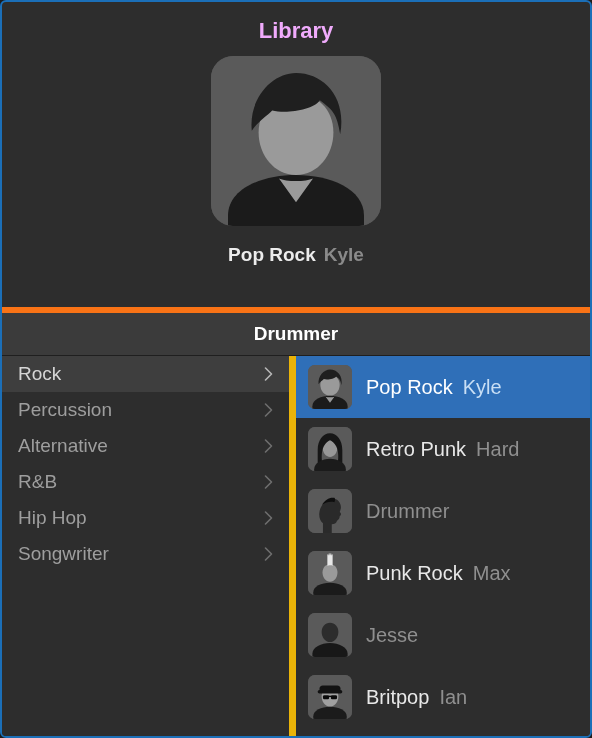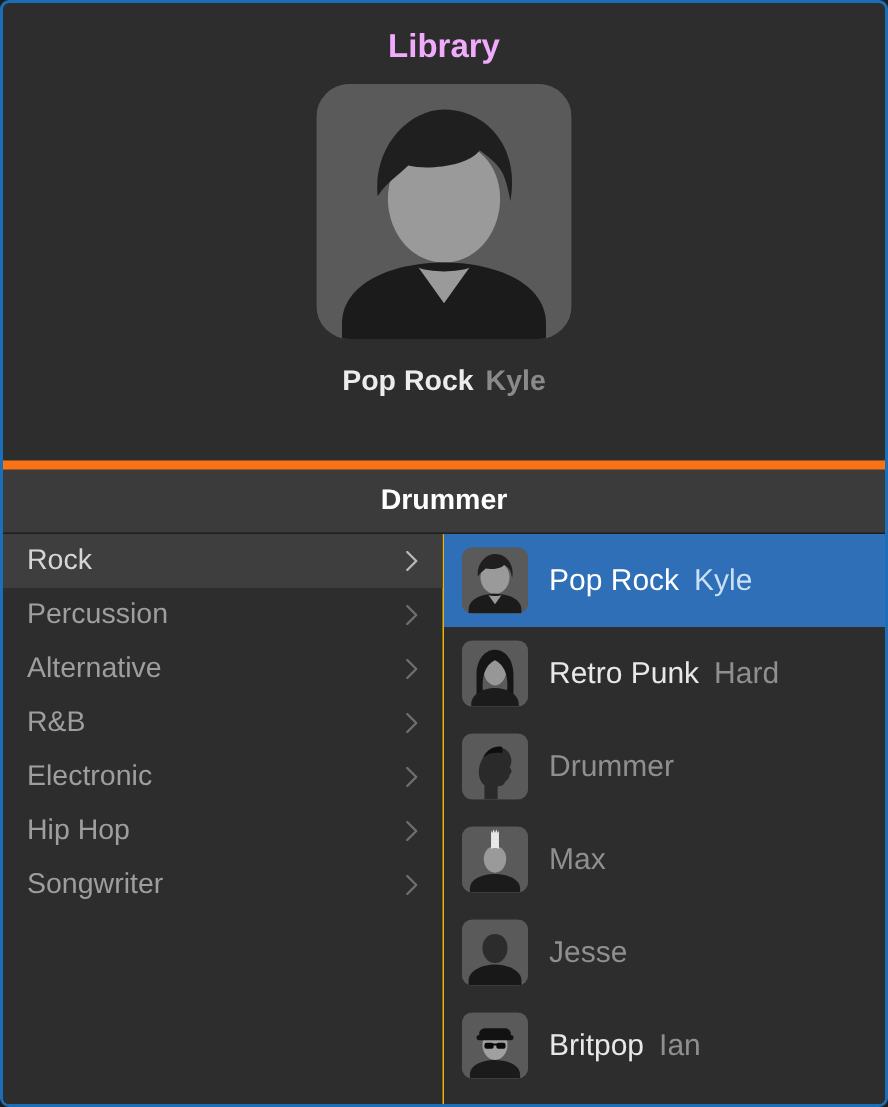--- a/index.html
+++ b/index.html
@@ -78,21 +78,21 @@
     font-size: 19px;
     font-weight: 600;
   }
   .columns {
     display: flex;
     flex: 1;
     min-height: 0;
   }
   .genre-col {
     width: 50%;
-    border-right: 1px solid #eab308;
+    border-right: 7px solid #eab308;
     background: #2d2d2d;
   }
   .genre-item {
     display: flex;
     align-items: center;
     justify-content: space-between;
     height: 36px;
     padding: 0 16px;
     color: #9e9e9e;
     font-size: 19px;
@@ -260,28 +260,20 @@
       </div>
       <div class="genre-item">
         <span>R&amp;B</span>
         <span class="chev">
             <svg>
               <use href="#chev-right"></use>
             </svg>
           </span>
       </div>
       <div class="genre-item">
-        <span>Electronic</span>
-        <span class="chev">
-            <svg>
-              <use href="#chev-right"></use>
-            </svg>
-          </span>
-      </div>
-      <div class="genre-item">
         <span>Hip Hop</span>
         <span class="chev">
             <svg>
               <use href="#chev-right"></use>
             </svg>
           </span>
       </div>
       <div class="genre-item">
         <span>Songwriter</span>
         <span class="chev">
@@ -325,20 +317,21 @@
           <span class="name">Drummer</span>
         </div>
       </div>
       <div class="drummer-item">
         <div class="drummer-avatar">
             <svg>
               <use href="#av-max"></use>
             </svg>
           </div>
         <div class="drummer-text">
+          <span class="style">Punk Rock</span>
           <span class="name">Max</span>
         </div>
       </div>
       <div class="drummer-item">
         <div class="drummer-avatar">
             <svg>
               <use href="#av-jesse"></use>
             </svg>
           </div>
         <div class="drummer-text">

